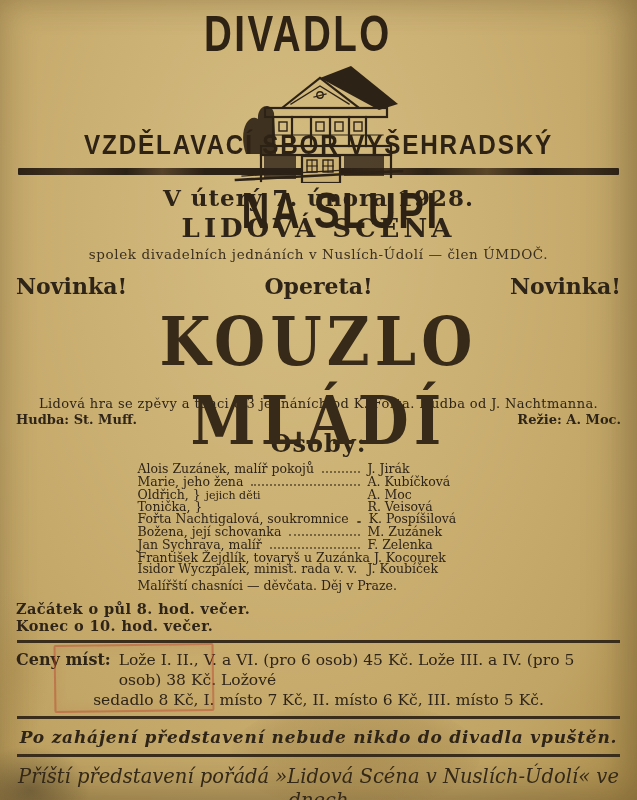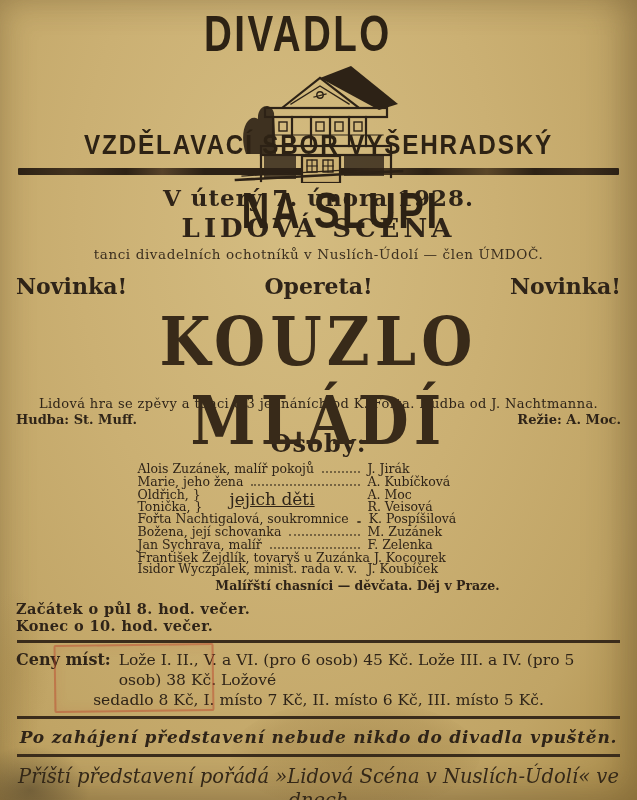--- a/index.html
+++ b/index.html
@@ -34,22 +34,22 @@
   .title-sub{text-align:center;font-size:13px;margin-top:11px;letter-spacing:.4px;}
   .credits{display:flex;justify-content:space-between;font-size:13px;font-weight:700;margin-top:1px;}
   
   .osoby{text-align:center;font-weight:700;font-size:24px;margin-top:2px;letter-spacing:1px;}
   .cast-wrap{position:relative;width:362px;margin:5px auto 0 auto;}
   .cast-row{display:flex;align-items:baseline;font-size:12.5px;line-height:11.8px;white-space:nowrap;}
   .cast-row .role{flex:0 0 auto;}
   .cast-row .leader{flex:1 1 auto;border-bottom:2px dotted rgba(47,36,24,.55);margin:0 8px 3px 8px;min-width:4px;}
   .cast-row .spacer{flex:1 1 auto;min-width:4px;}
   .cast-row .actor{flex:0 0 132px;text-align:left;}
-  .children-note{position:absolute;left:92px;top:26px;font-size:17px;text-decoration:underline;}
-  .cast-footer{text-align:right;font-size:12.5px;margin-top:3px;font-weight:bold;}
+  .children-note{position:absolute;left:68px;top:26px;font-size:11px;}
+  .cast-footer{text-align:left;font-size:12.5px;margin-top:3px;}
   
   .times{display:flex;justify-content:space-between;font-weight:700;font-size:14.5px;margin-top:7px;letter-spacing:.4px;flex-direction:column;}
   .rule{height:3px;background:#3a2c1b;margin:6px 1px 0 1px;}
   .prices{margin-top:7px;font-size:15.5px;line-height:20px;}
   .prices .l1{display:flex;}
   .prices .label{font-weight:700;font-size:16px;flex:0 0 auto;margin-right:8px;}
   .prices .l2{text-align:center;}
   .notice{text-align:center;font-weight:700;font-size:17px;margin:8px 0 7px 0;letter-spacing:.8px;font-style:italic;}
   .next{text-align:center;font-style:italic;font-size:19.5px;line-height:24px;margin:8px 0 7px 0;color:#342818;}
   
@@ -128,21 +128,21 @@
     </div>
 
     <div class="subheader">
       <span>VZDĚLAVACÍ SBOR VYŠEHRADSKÝ</span>
     </div>
 
     <div class="bar"></div>
 
     <div class="date-line">V úterý 7. února 1928.</div>
     <div class="company">LIDOVÁ SCÉNA</div>
-    <div class="company-sub">tanci divadelních ochotníků v Nuslích-Údolí — člen ÚMDOČ.</div>
+    <div class="company-sub">spolek divadelních jednáních v Nuslích-Údolí — člen ÚMDOČ.</div>
 
     <div class="badges">
       <span>Novinka!</span>
       <span>Opereta!</span>
       <span>Novinka!</span>
     </div>
 
     <div class="main-title">
       <span>KOUZLO MLÁDÍ</span>
     </div>

